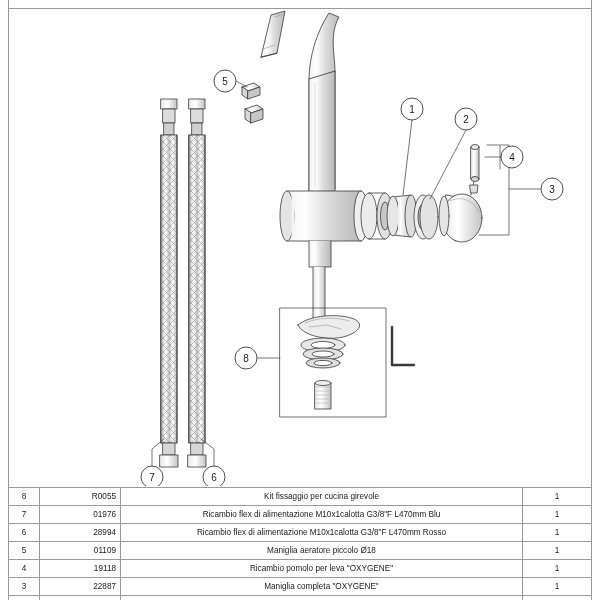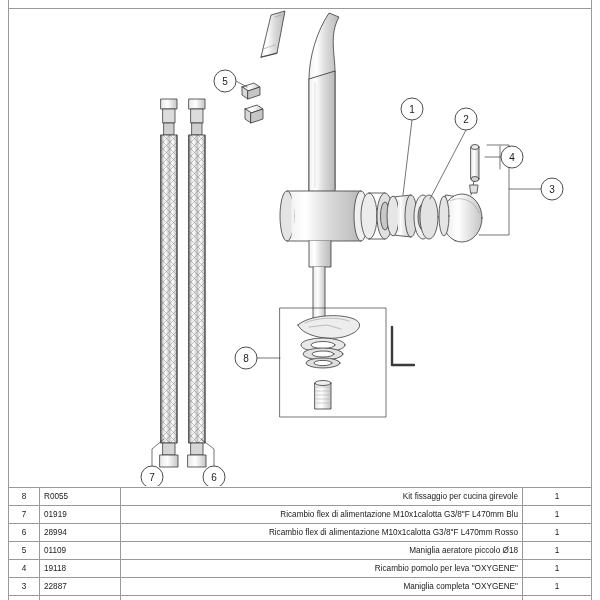--- a/index.html
+++ b/index.html
@@ -50,22 +50,22 @@
   }
   #parts-table td {
     border-top: 1px solid #9a9a9a;
     border-bottom: 1px solid #9a9a9a;
     padding: 2.5px 4px;
     height: 12px;
     white-space: nowrap;
     overflow: hidden;
   }
   .col-pos  { width: 22px;  text-align: center; border-right: 1px solid #9a9a9a; }
-  .col-code { width: 72px;  text-align: left; border-right: 1px solid #9a9a9a; }
-  .col-desc { text-align: right; border-right: 1px solid #9a9a9a; }
+  .col-code { width: 72px;  text-align: right; border-right: 1px solid #9a9a9a; }
+  .col-desc { text-align: center; border-right: 1px solid #9a9a9a; }
   .col-qty  { width: 60px;  text-align: center; }
 </style>
 </head>
 <body>
 
 <div id="sheet">
 
   <div class="frame-line frame-v-left"></div>
   <div class="frame-line frame-v-right"></div>
   <div class="frame-line frame-h-top"></div>
@@ -266,21 +266,21 @@
   <table id="parts-table">
     <tbody>
       <tr>
         <td class="col-pos">8</td>
         <td class="col-code">R0055</td>
         <td class="col-desc">Kit fissaggio per cucina girevole</td>
         <td class="col-qty">1</td>
       </tr>
       <tr>
         <td class="col-pos">7</td>
-        <td class="col-code">01919</td>
+        <td class="col-code">01976</td>
         <td class="col-desc">Ricambio flex di alimentazione M10x1calotta G3/8"F L470mm Blu</td>
         <td class="col-qty">1</td>
       </tr>
       <tr>
         <td class="col-pos">6</td>
         <td class="col-code">28994</td>
         <td class="col-desc">Ricambio flex di alimentazione M10x1calotta G3/8"F L470mm Rosso</td>
         <td class="col-qty">1</td>
       </tr>
       <tr>

